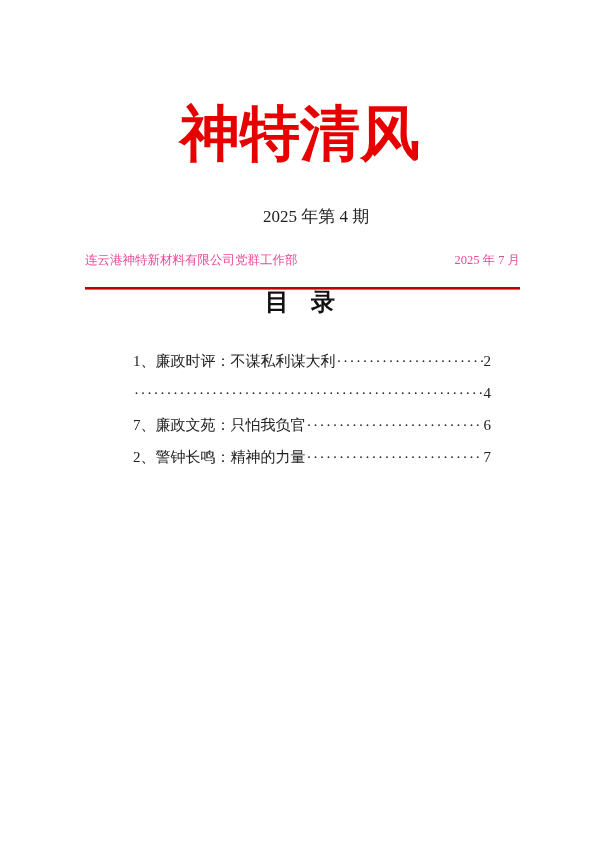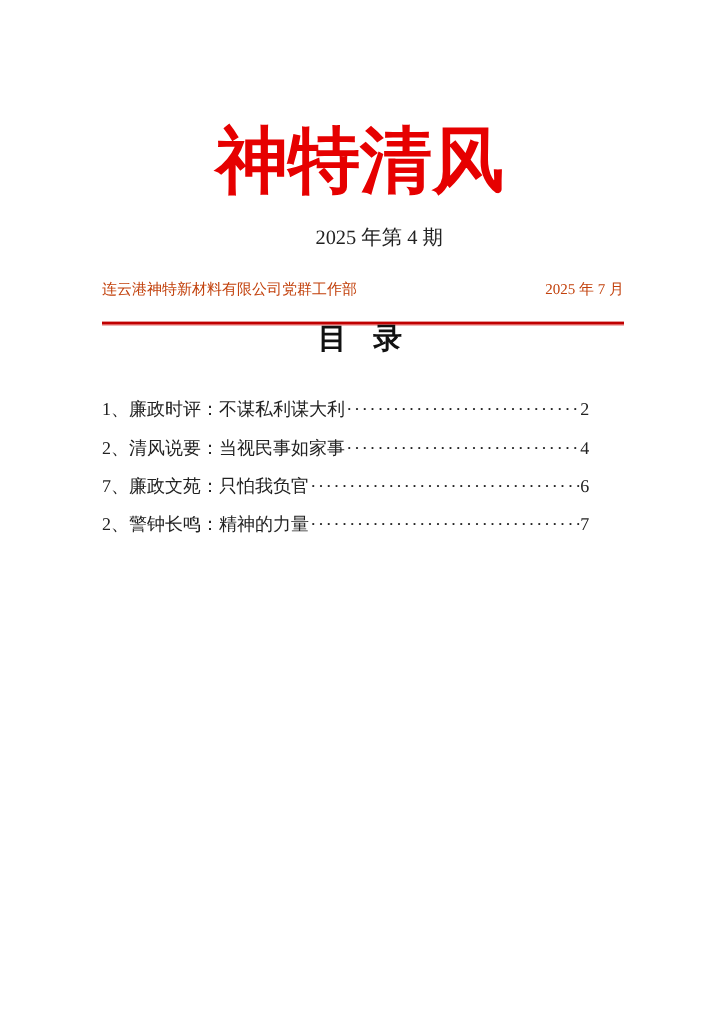--- a/index.html
+++ b/index.html
@@ -19,36 +19,36 @@
   .masthead {
     padding-top: 104px;
     text-align: center;
     font-size: 60px;
     line-height: 1;
     font-weight: bold;
     color: #e60000;
     letter-spacing: 0px;
   }
   .issue {
-    margin-top: 24px;
+    margin-top: 43px;
     text-align: center;
     font-size: 17px;
     line-height: 1.2;
     color: #222222;
     padding-left: 32px;
   }
   .pub-row {
     width: 435px;
     margin: 26px 0 0 85px;
     display: flex;
     justify-content: space-between;
     align-items: flex-end;
     font-size: 12.5px;
     line-height: 1.2;
-    color: #c2410c;
+    color: #ec4899;
   }
   .rule {
     width: 435px;
     height: 3px;
     margin: 19px 0 0 85px;
     background: #c00000;
     border-bottom: 1px solid #e06060;
     box-sizing: border-box;
   }
   .toc-heading {
@@ -63,20 +63,21 @@
     width: 406px;
     margin: 31px 0 0 85px;
     font-size: 15px;
     color: #222222;
   }
   .toc-row {
     display: flex;
     align-items: center;
     line-height: 32px;
     cursor: pointer;
+    margin-left: 48px;
   }
   .toc-text {
     white-space: nowrap;
   }
   .leader {
     flex: 1;
     overflow: hidden;
     white-space: nowrap;
     letter-spacing: 1.5px;
     margin: 0 1px;
@@ -116,21 +117,20 @@
 
   <div class="toc">
 
     <div class="toc-row">
       <span class="toc-text">1、廉政时评：不谋私利谋大利</span>
       <span class="leader">························································································································</span>
       <span class="toc-page">2</span>
     </div>
 
     <div class="toc-row">
-      <span class="toc-text">2、清风说要：当视民事如家事</span>
       <span class="leader">························································································································</span>
       <span class="toc-page">4</span>
     </div>
 
     <div class="toc-row">
       <span class="toc-text">7、廉政文苑：只怕我负官</span>
       <span class="leader">························································································································</span>
       <span class="toc-page">6</span>
     </div>
 

